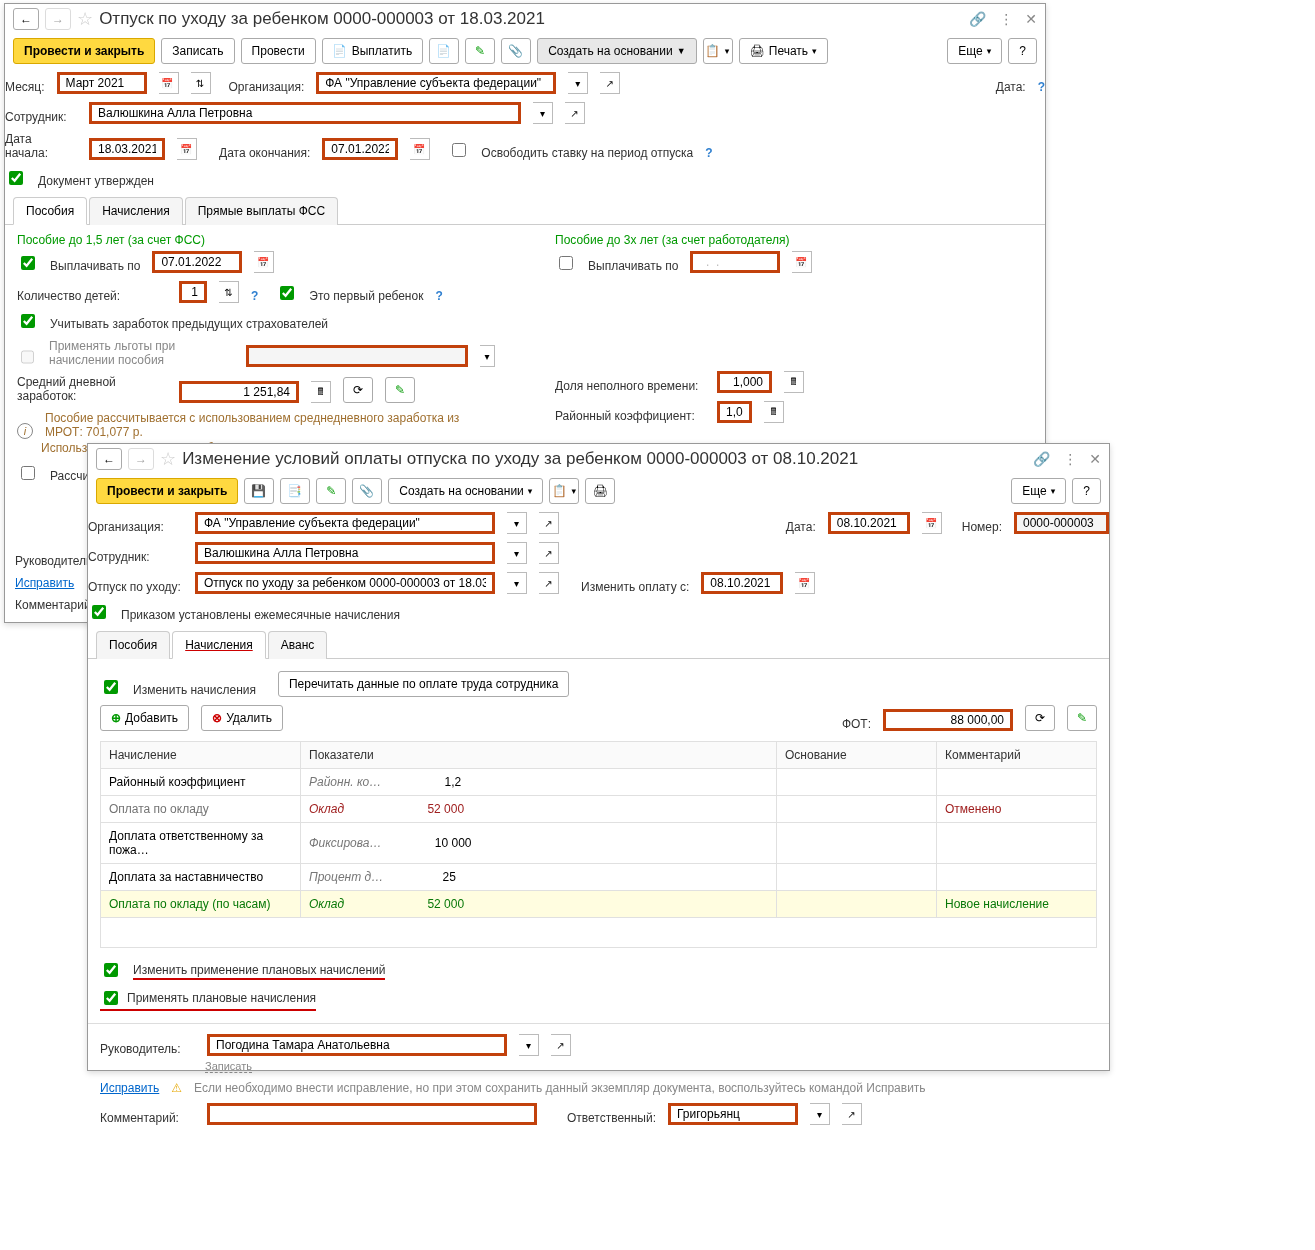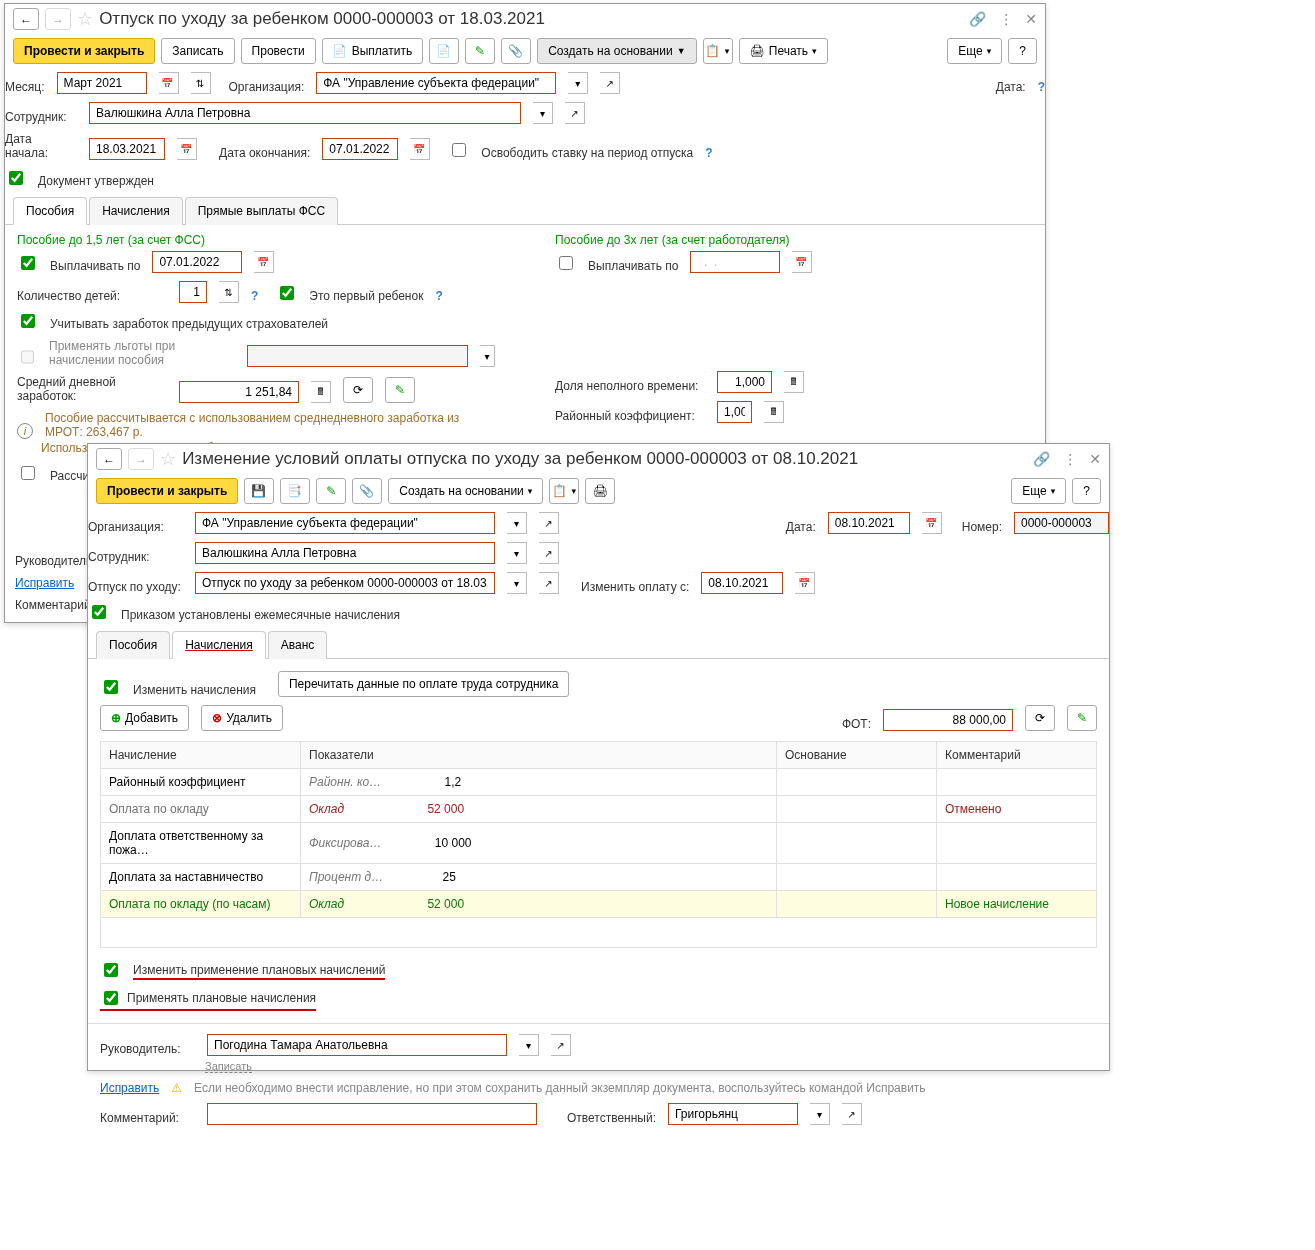--- a/index.html
+++ b/index.html
@@ -49,21 +49,21 @@
     .dropdown-item.hl {
       background: #ffcc33; color: #333;
       text-decoration: underline; text-decoration-color: #c00;
     }
 
     .form-row {
       display: flex; align-items: flex-end; padding: 4px 0; gap: 12px;
     }
     .lbl { color: #333; }
     .input {
-      border: 1px solid #c2410c; padding: 3px 6px; background: #fff;
+      border: 3px solid #c2410c; padding: 3px 6px; background: #fff;
       height: 22px; font-size: 12px;
     }
     .input-btn {
       border: 1px solid #bbb; border-left: none; width: 20px; height: 22px;
       display: inline-flex; align-items: center; justify-content: center;
       background: #fff; cursor: pointer; font-size: 10px;
     }
     .chk { width: 14px; height: 14px; accent-color: #090; }
     .q { color: #3080d0; font-weight: bold; cursor: pointer; }
 
@@ -219,21 +219,21 @@
         </div>
         <div class="form-row" style="padding-left:0">
           <span class="lbl" style="width:150px">Средний дневной заработок:</span>
           <input class="input num-r" style="width: 120px;" value="1 251,84">
           <span class="input-btn">🖩</span>
           <button class="btn btn-icon">⟳</button>
           <button class="btn btn-icon" style="color:#090">✎</button>
         </div>
         <div class="form-row" style="padding-left:0; color:#a07030">
           <span class="info-ico">i</span>
-          <span style="max-width:430px">Пособие рассчитывается с использованием среднедневного заработка из МРОТ: 263,467 р.</span>
+          <span style="max-width:430px">Пособие рассчитывается с использованием среднедневного заработка из МРОТ: 701,077 р.</span>
         </div>
         <div class="form-row" style="padding-left:24px; color:#a07030; margin-top:-6px">
           <span>Использованы данные о заработке за  2019,  2020 г.</span>
         </div>
       </div>
 
       <div class="col">
         <div class="green">Пособие до 3х лет (за счет работодателя)</div>
         <div class="form-row" style="padding-left:0">
           <input type="checkbox" class="chk" style="">

